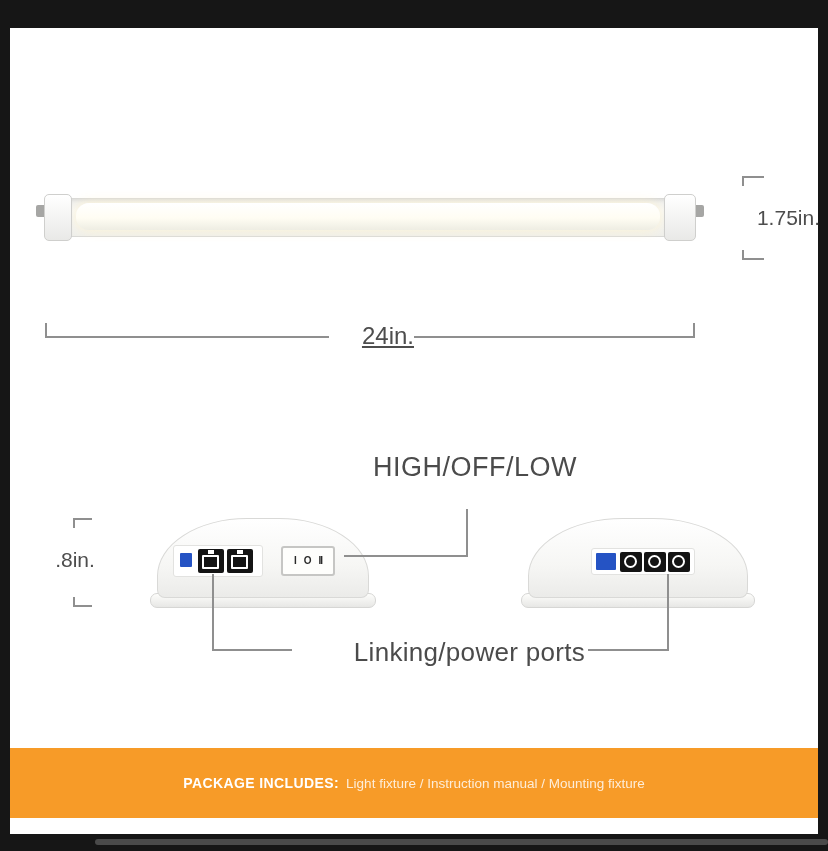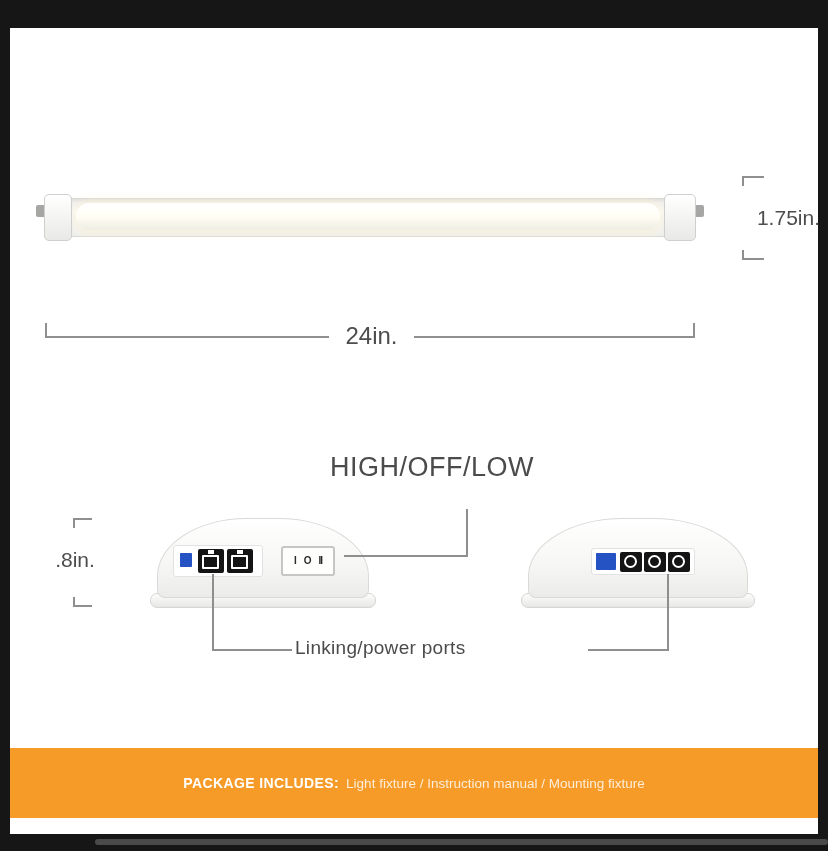--- a/index.html
+++ b/index.html
@@ -33,42 +33,42 @@
               box-shadow:0 0 12px rgba(255,244,208,.9); z-index:1; }
 
   
   .dl { position:absolute; background:#8f8f8f; }
   .dim-text { position:absolute; color:#4d4d4d; }
 
   #d24l  { left:45px;  top:336px; width:284px; height:2px; }
   #d24r  { left:414px; top:336px; width:281px; height:2px; }
   #d24tl { left:45px;  top:323px; width:2px;  height:15px; }
   #d24tr { left:693px; top:323px; width:2px;  height:15px; }
-  #d24text { left:329px; top:322px; width:85px; text-align:center; font-size:24px; }
+  #d24text { left:329px; top:322px; width:85px; text-align:right; font-size:24px;text-decoration:underline; }
 
   #h175th { left:742px; top:176px; width:22px; height:2px; }
   #h175tv { left:742px; top:176px; width:2px;  height:10px; }
   #h175bh { left:742px; top:258px; width:22px; height:2px; }
   #h175bv { left:742px; top:250px; width:2px;  height:10px; }
   #h175text { right:8px; top:206px; font-size:21px; }
 
   #e8th { left:73px; top:518px; width:19px; height:2px; }
   #e8tv { left:73px; top:518px; width:2px;  height:10px; }
   #e8bh { left:73px; top:605px; width:19px; height:2px; }
   #e8bv { left:73px; top:597px; width:2px;  height:10px; }
   #e8text { left:40px; top:548px; width:70px; text-align:center; font-size:21px; }
 
   
-  #switch-label { position:absolute; left:330px; top:452px; width:290px; text-align:left;
+  #switch-label { position:absolute; left:330px; top:452px; width:290px; text-align:center;
                   font-size:27px; line-height:31px; color:#4b4b4b; letter-spacing:.5px; }
   #swlv { left:466px; top:509px; width:2px;  height:48px; z-index:6; }
   #swlh { left:344px; top:555px; width:124px; height:2px; z-index:6; }
 
-  #ports-label { position:absolute; left:295px; top:637px; width:290px; text-align:left;
-                 font-size:19px; color:#4b4b4b; letter-spacing:.3px; }
+  #ports-label { position:absolute; left:295px; top:637px; width:290px; text-align:right;
+                 font-size:26px; color:#4b4b4b; letter-spacing:.3px; }
   #pllv { left:212px; top:574px; width:2px;  height:77px; z-index:6; }
   #pllh { left:212px; top:649px; width:80px; height:2px;  z-index:6; }
   #plrv { left:667px; top:574px; width:2px;  height:77px; z-index:6; }
   #plrh { left:588px; top:649px; width:81px; height:2px;  z-index:6; }
 
   
   .flange { position:absolute; top:593px; height:15px; background:linear-gradient(180deg,#fdfdfb,#e7e7e5);
             border:1px solid #d6d6d4; border-radius:7px; z-index:2; }
   #lv-flange { left:150px; width:226px; }
   #rv-flange { left:521px; width:234px; }

